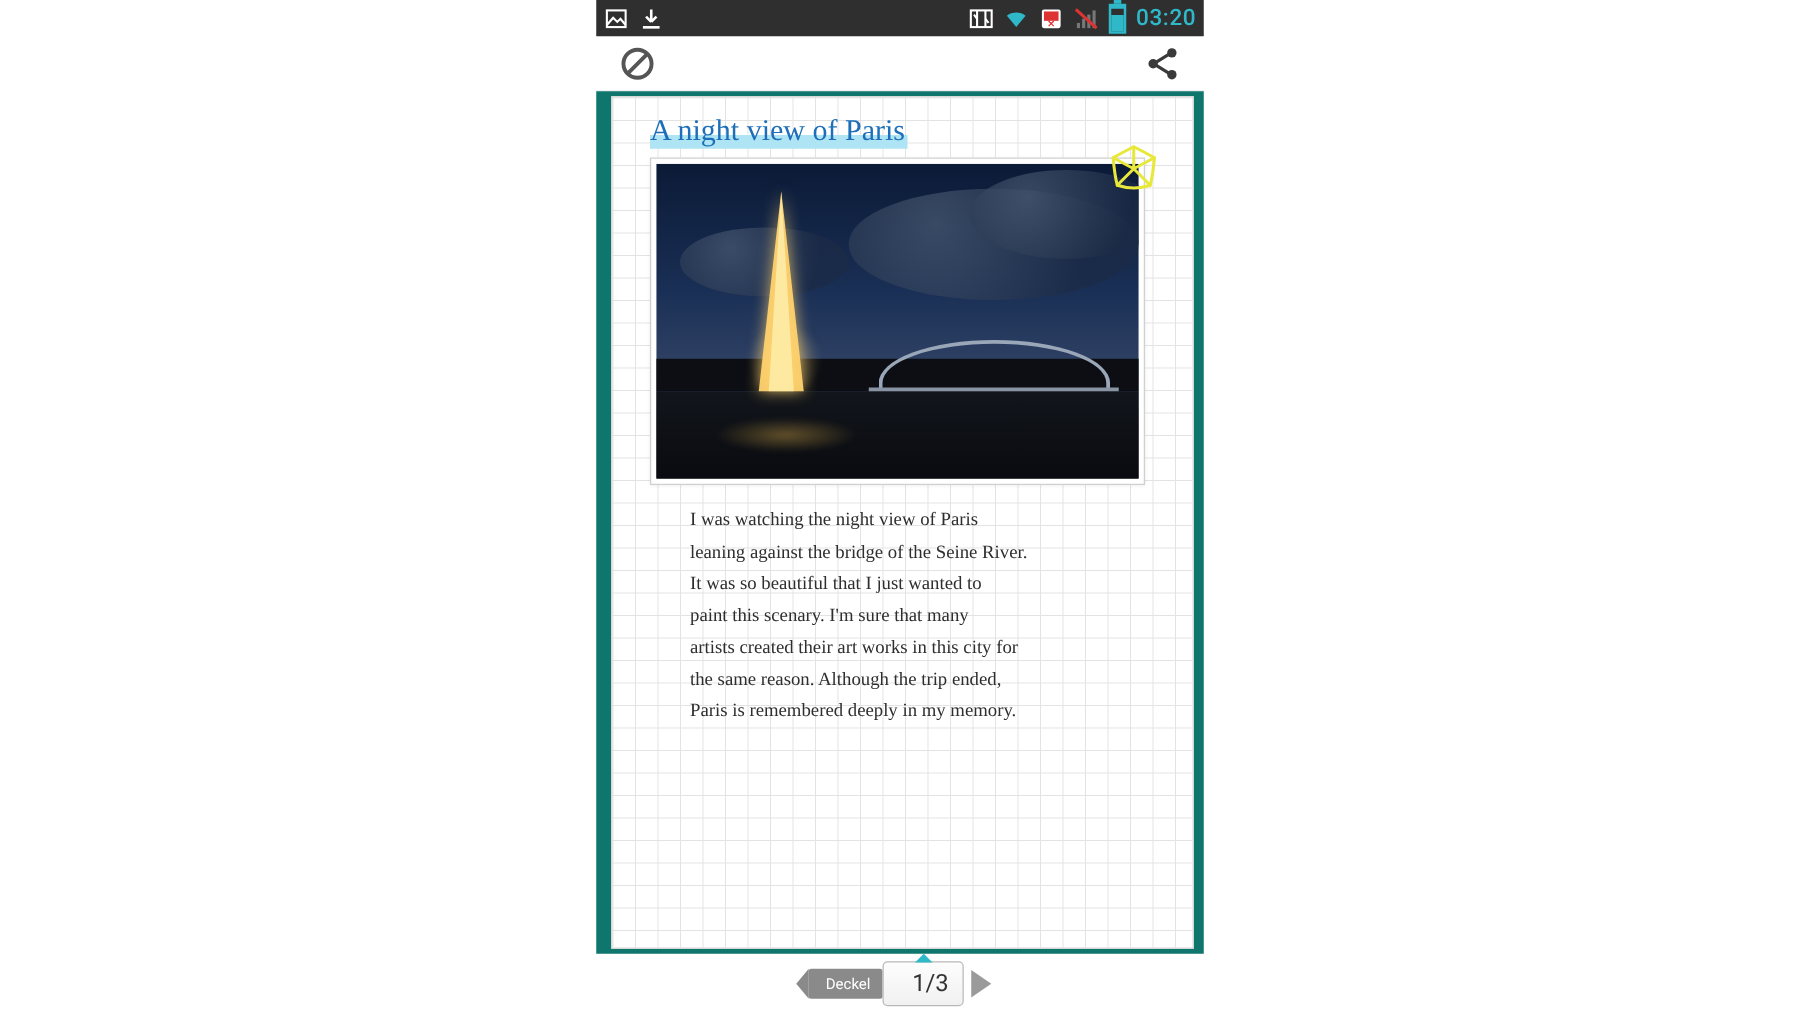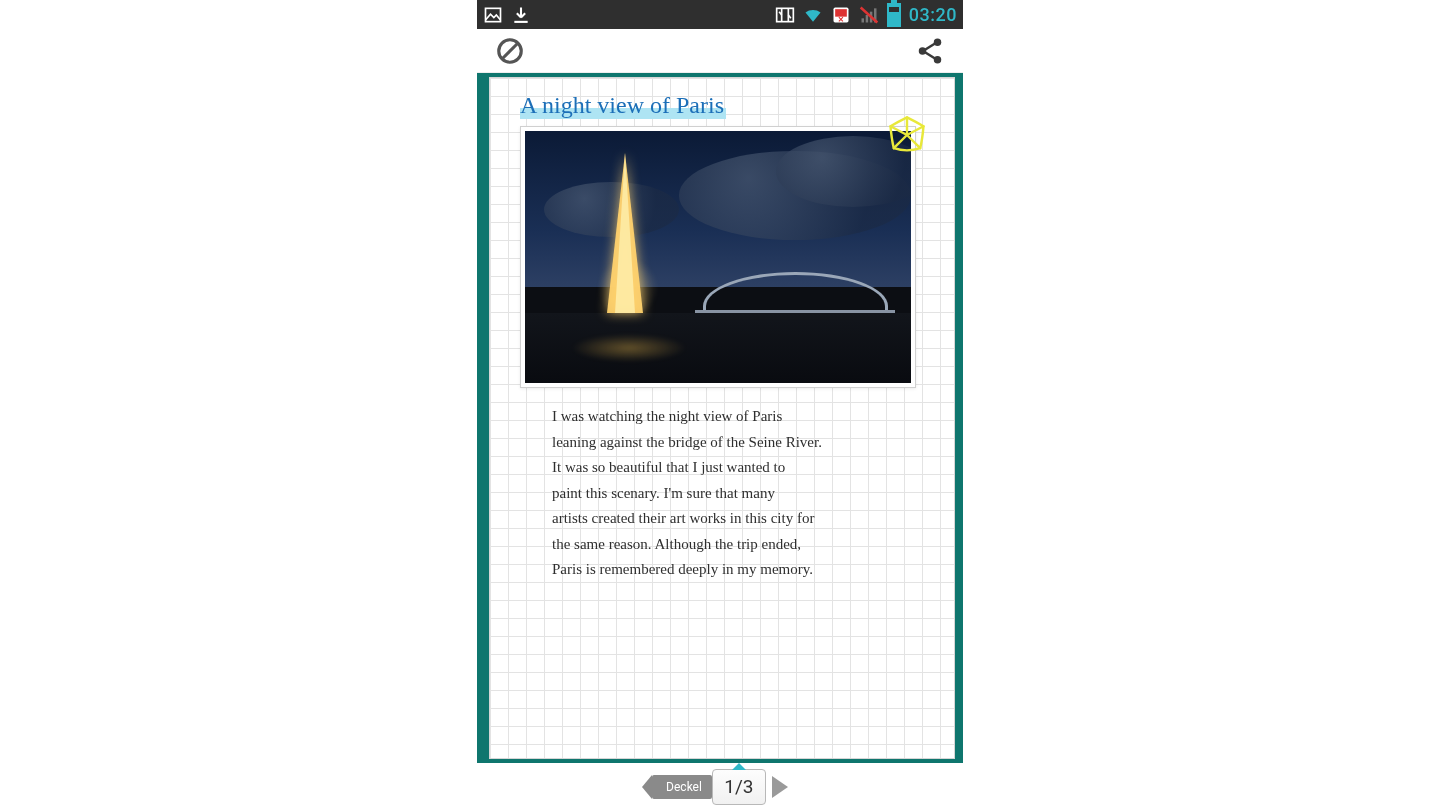--- a/index.html
+++ b/index.html
@@ -169,20 +169,21 @@
     height: 34px;
     min-width: 52px;
     border: 1px solid #b8b8b8;
     border-radius: 4px;
     background: linear-gradient(#fdfdfd, #f1f1f1);
     display: flex;
     align-items: center;
     justify-content: center;
     font-size: 19px;
     color: #333;
+    padding-left: 11px;
   }
   .pagenum::before {
     content:"";
     position:absolute; top:-7px; left:50%; transform:translateX(-50%);
     width:0;height:0;
     border-left:7px solid transparent;
     border-right:7px solid transparent;
     border-bottom:7px solid #2fb8c8;
   }
   .next-tri {

